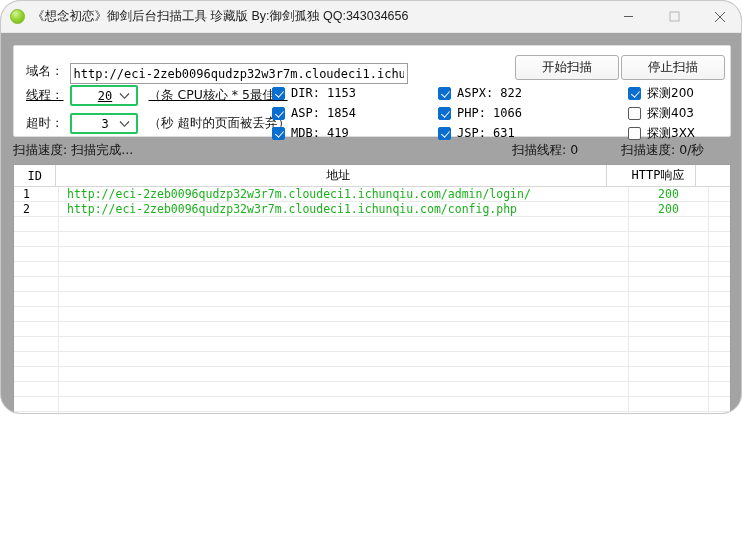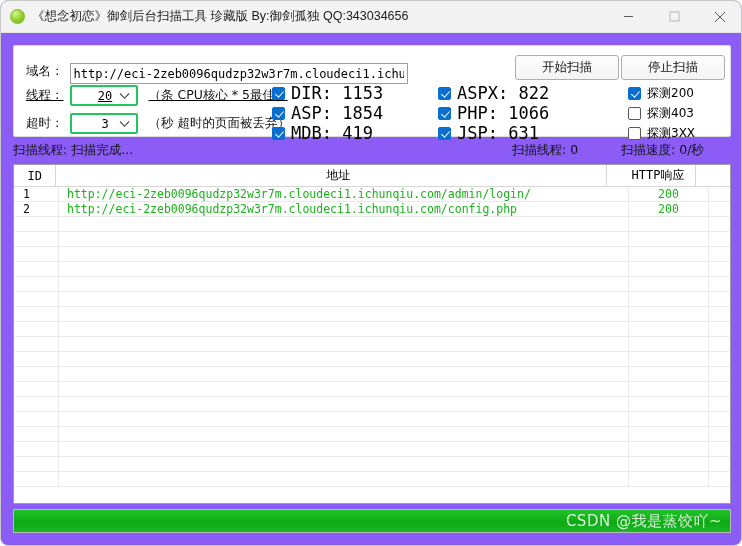--- a/index.html
+++ b/index.html
@@ -7,25 +7,25 @@
     padding: 0;
     background: #ffffff;
   }
   body {
     font-family: "Liberation Sans", "DejaVu Sans", sans-serif;
     -webkit-font-smoothing: none;
   }
   #app {
     position: relative;
     width: 742px;
-    height: 546px;
-    box-sizing: border-box;
-    background: #8b5cf6;
+    height: 414px;
+    box-sizing: border-box;
+    background: #a3a3a3;
     border: 1px solid #c9c9c9;
-    border-radius: 8px;
+    border-radius: 20px;
     overflow: hidden;
   }
 
   
   .titlebar {
     position: absolute;
     left: 0; top: 0;
     width: 742px;
     height: 31px;
     background: #f3f3f3;
@@ -185,21 +185,21 @@
     border: solid #ffffff;
     border-width: 0 1.8px 1.8px 0;
     transform: rotate(42deg);
   }
   .cbox.off {
     background: #ffffff;
     border: 1px solid #595959;
   }
   .chk-label-mono {
     font-family: "DejaVu Sans Mono", "Liberation Mono", monospace;
-    font-size: 17px;
+    font-size: 12px;
     color: #000;
     white-space: nowrap;
   }
   .chk-label-cn {
     font-family: "DejaVu Sans", "Liberation Sans", sans-serif;
     font-size: 12px;
     color: #000;
     white-space: nowrap;
   }
 
@@ -431,21 +431,21 @@
         <span class="cbox off"></span>
         <span class="chk-label-cn">探测3XX</span>
       </div>
     </div>
   </div>
 
   <div class="btn start">开始扫描</div>
   <div class="btn stop">停止扫描</div>
 
   <div class="status-line">
-    <span class="status-info">扫描线程: 扫描完成...</span>
+    <span class="status-info">扫描速度: 扫描完成...</span>
     <span class="status-threads">扫描线程: 0</span>
     <span class="status-speed">扫描速度: 0/秒</span>
   </div>
 
   <div class="table-wrap">
     <div class="thead">
       <div class="th c-id">ID</div>
       <div class="th c-addr">地址</div>
       <div class="th c-http">HTTP响应</div>
       <div class="th c-pad"></div>

